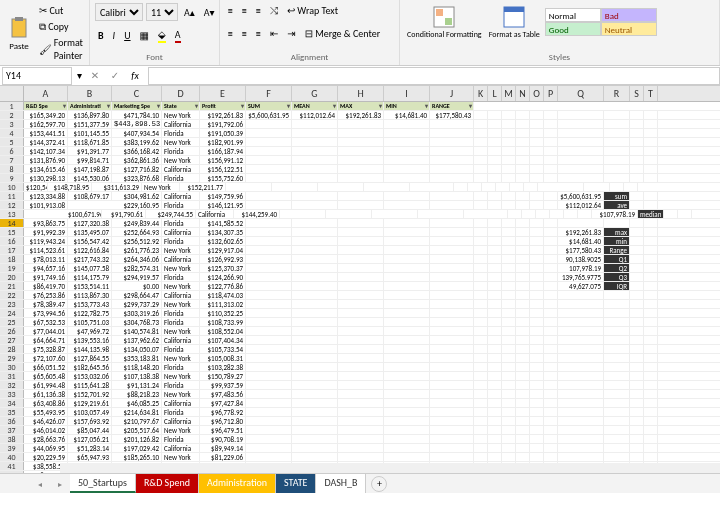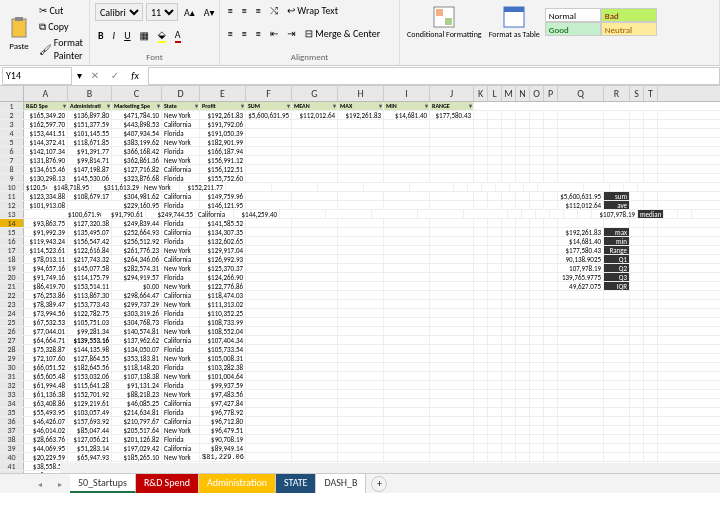--- a/index.html
+++ b/index.html
@@ -129,28 +129,29 @@
    <div class="bigbtn">
     <svg class="bigico" viewBox="0 0 24 24">
             <rect x="2" y="2" width="20" height="20" fill="#fff" stroke="#4472c4"></rect>
             <rect x="2" y="2" width="20" height="5" fill="#4472c4"></rect>
           </svg>
     <span style="font-size:8px;text-align:center">Format as Table</span>
    </div>
    <div>
     <div style="display:flex">
      <div class="styleswatch" style="background:#fff">Normal</div>
-     <div class="styleswatch" style="background:#bef264;color:#9c0006">Bad</div>
+     <div class="styleswatch" style="background:#c4b5fd;color:#9c0006">Bad</div>
     </div>
     <div style="display:flex">
      <div class="styleswatch" style="background:#c6efce;color:#006100">Good</div>
      <div class="styleswatch" style="background:#ffeb9c;color:#9c5700">Neutral</div>
     </div>
    </div>
   </div>
+  <div class="rglabel">Styles</div>
  </div>
 </div>
 
 <div class="formulabar">
  <input class="namebox" value="Y14" style="">
  <span class="rbtn">▾</span>
  <span style="width:20px;text-align:center;color:#888">✕</span>
  <span style="width:20px;text-align:center;color:#888">✓</span>
  <span style="width:20px;text-align:center;font-style:italic">fx</span>
  <input class="fxarea" style="">
@@ -214,21 +215,21 @@
         <div class="cell" style="width: 14px;"></div>
         <div class="cell" style="width: 46px;"></div>
         <div class="cell" style="width: 26px;"></div>
         <div class="cell" style="width: 14px;"></div>
         <div class="cell" style="width: 14px;"></div>
       </div>
       <div class="row">
         <div class="rh">3</div>
         <div class="cell" style="width: 44px;">$162,597.70</div>
         <div class="cell" style="width: 44px;">$151,377.59</div>
-        <div class="cell" style="width: 50px;">$443,898.53</div>
+        <div class="cell" style="width: 50px; font-family: Liberation Mono, monospace;">$443,898.53</div>
         <div class="cell txt" style="width: 38px;">California</div>
         <div class="cell" style="width: 46px;">$191,792.06</div>
         <div class="cell" style="width: 46px;"></div>
         <div class="cell" style="width: 46px;"></div>
         <div class="cell" style="width: 46px;"></div>
         <div class="cell" style="width: 46px;"></div>
         <div class="cell" style="width: 44px;"></div>
         <div class="cell" style="width: 14px;"></div>
         <div class="cell" style="width: 14px;"></div>
         <div class="cell" style="width: 14px;"></div>
@@ -742,21 +743,21 @@
         <div class="cell" style="width: 14px;"></div>
         <div class="cell" style="width: 14px;"></div>
         <div class="cell" style="width: 46px;"></div>
         <div class="cell" style="width: 26px;"></div>
         <div class="cell" style="width: 14px;"></div>
         <div class="cell" style="width: 14px;"></div>
       </div>
       <div class="row">
         <div class="rh">26</div>
         <div class="cell" style="width: 44px;">$77,044.01</div>
-        <div class="cell" style="width: 44px;">$99,281.34</div>
+        <div class="cell" style="width: 44px;">$47,969.72</div>
         <div class="cell" style="width: 50px;">$140,574.81</div>
         <div class="cell txt" style="width: 38px;">New York</div>
         <div class="cell" style="width: 46px;">$108,552.04</div>
         <div class="cell" style="width: 46px;"></div>
         <div class="cell" style="width: 46px;"></div>
         <div class="cell" style="width: 46px;"></div>
         <div class="cell" style="width: 46px;"></div>
         <div class="cell" style="width: 44px;"></div>
         <div class="cell" style="width: 14px;"></div>
         <div class="cell" style="width: 14px;"></div>
@@ -765,21 +766,21 @@
         <div class="cell" style="width: 14px;"></div>
         <div class="cell" style="width: 14px;"></div>
         <div class="cell" style="width: 46px;"></div>
         <div class="cell" style="width: 26px;"></div>
         <div class="cell" style="width: 14px;"></div>
         <div class="cell" style="width: 14px;"></div>
       </div>
       <div class="row">
         <div class="rh">27</div>
         <div class="cell" style="width: 44px;">$64,664.71</div>
-        <div class="cell" style="width: 44px; font-weight: bold;">$139,553.16</div>
+        <div class="cell" style="width: 44px;">$139,553.16</div>
         <div class="cell" style="width: 50px;">$137,962.62</div>
         <div class="cell txt" style="width: 38px;">California</div>
         <div class="cell" style="width: 46px;">$107,404.34</div>
         <div class="cell" style="width: 46px;"></div>
         <div class="cell" style="width: 46px;"></div>
         <div class="cell" style="width: 46px;"></div>
         <div class="cell" style="width: 46px;"></div>
         <div class="cell" style="width: 44px;"></div>
         <div class="cell" style="width: 14px;"></div>
         <div class="cell" style="width: 14px;"></div>
@@ -860,21 +861,21 @@
         <div class="cell" style="width: 26px;"></div>
         <div class="cell" style="width: 14px;"></div>
         <div class="cell" style="width: 14px;"></div>
       </div>
       <div class="row">
         <div class="rh">31</div>
         <div class="cell" style="width: 44px;">$65,605.48</div>
         <div class="cell" style="width: 44px;">$153,032.06</div>
         <div class="cell" style="width: 50px;">$107,138.38</div>
         <div class="cell txt" style="width: 38px;">New York</div>
-        <div class="cell" style="width: 46px;">$101,004.64</div>
+        <div class="cell" style="width: 46px;">$150,789.27</div>
         <div class="cell" style="width: 46px;"></div>
         <div class="cell" style="width: 46px;"></div>
         <div class="cell" style="width: 46px;"></div>
         <div class="cell" style="width: 46px;"></div>
         <div class="cell" style="width: 44px;"></div>
         <div class="cell" style="width: 14px;"></div>
         <div class="cell" style="width: 14px;"></div>
         <div class="cell" style="width: 14px;"></div>
         <div class="cell" style="width: 14px;"></div>
         <div class="cell" style="width: 14px;"></div>
@@ -1067,21 +1068,21 @@
         <div class="cell" style="width: 26px;"></div>
         <div class="cell" style="width: 14px;"></div>
         <div class="cell" style="width: 14px;"></div>
       </div>
       <div class="row">
         <div class="rh">40</div>
         <div class="cell" style="width: 44px;">$20,229.59</div>
         <div class="cell" style="width: 44px;">$65,947.93</div>
         <div class="cell" style="width: 50px;">$185,265.10</div>
         <div class="cell txt" style="width: 38px;">New York</div>
-        <div class="cell" style="width: 46px; font-family: Liberation Mono, monospace;">$81,229.06</div>
+        <div class="cell" style="width: 46px;">$81,229.06</div>
         <div class="cell" style="width: 46px;"></div>
         <div class="cell" style="width: 46px;"></div>
         <div class="cell" style="width: 46px;"></div>
         <div class="cell" style="width: 46px;"></div>
         <div class="cell" style="width: 44px;"></div>
         <div class="cell" style="width: 14px;"></div>
         <div class="cell" style="width: 14px;"></div>
         <div class="cell" style="width: 14px;"></div>
         <div class="cell" style="width: 14px;"></div>
         <div class="cell" style="width: 14px;"></div>

